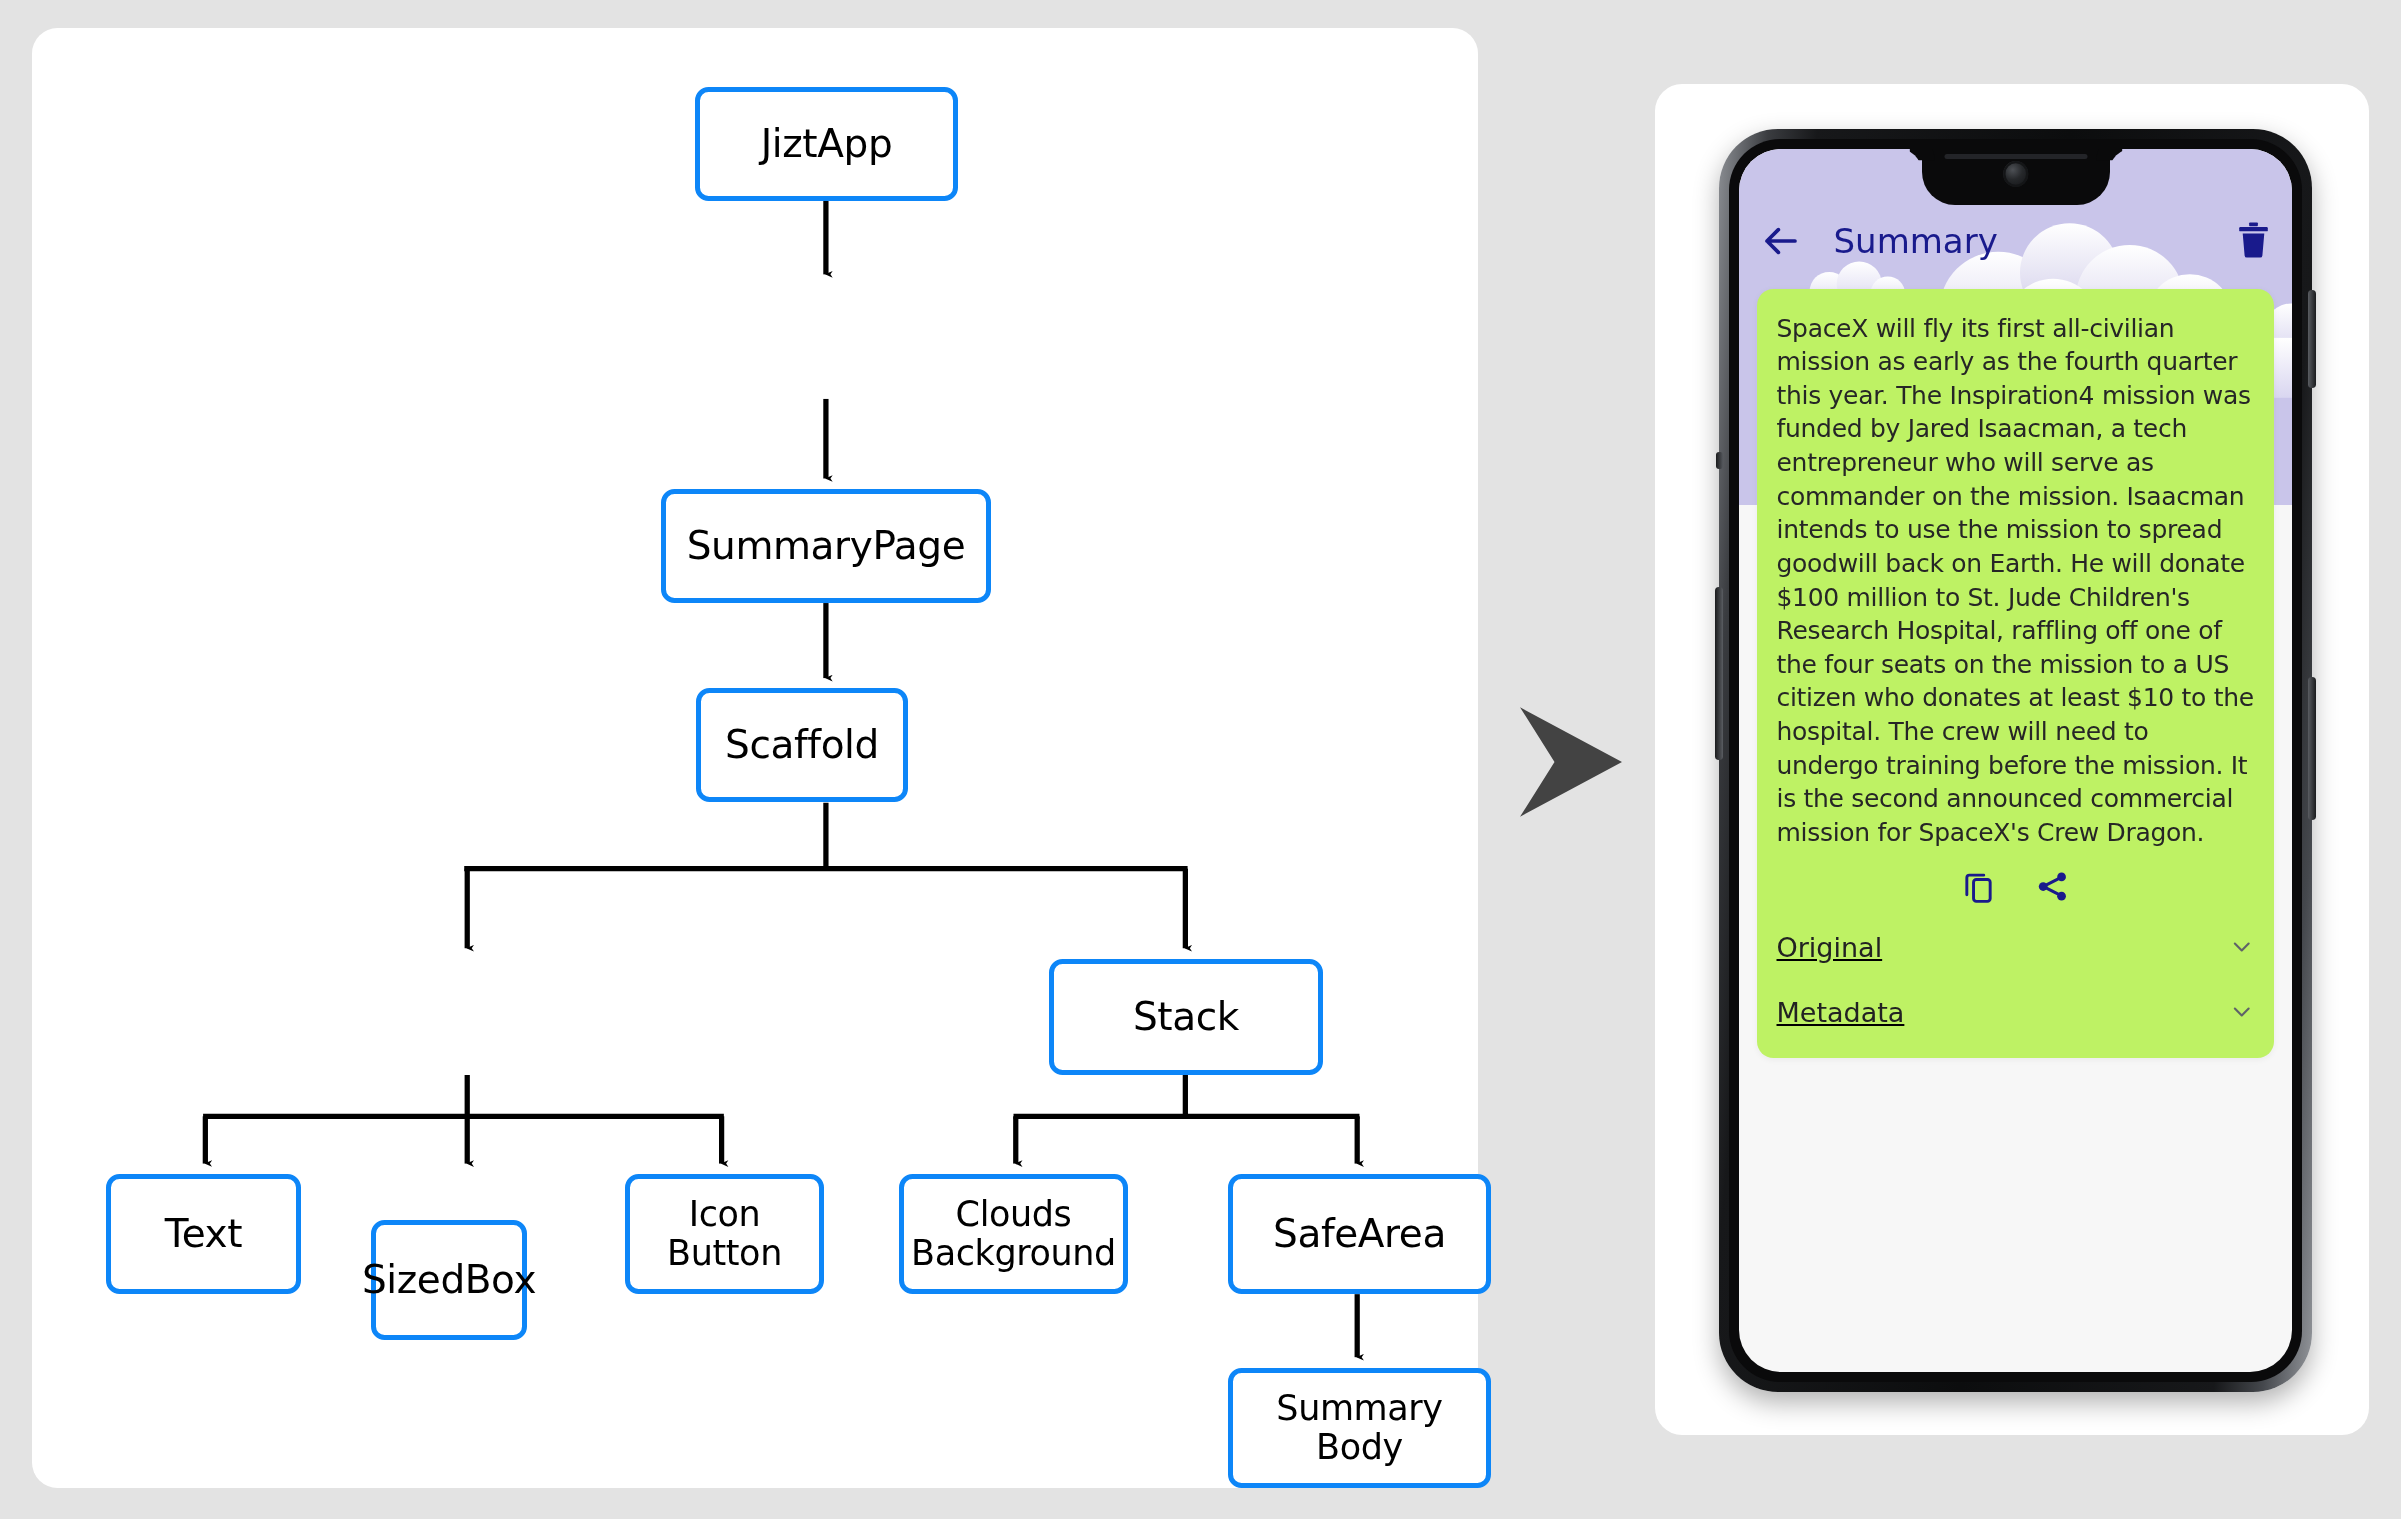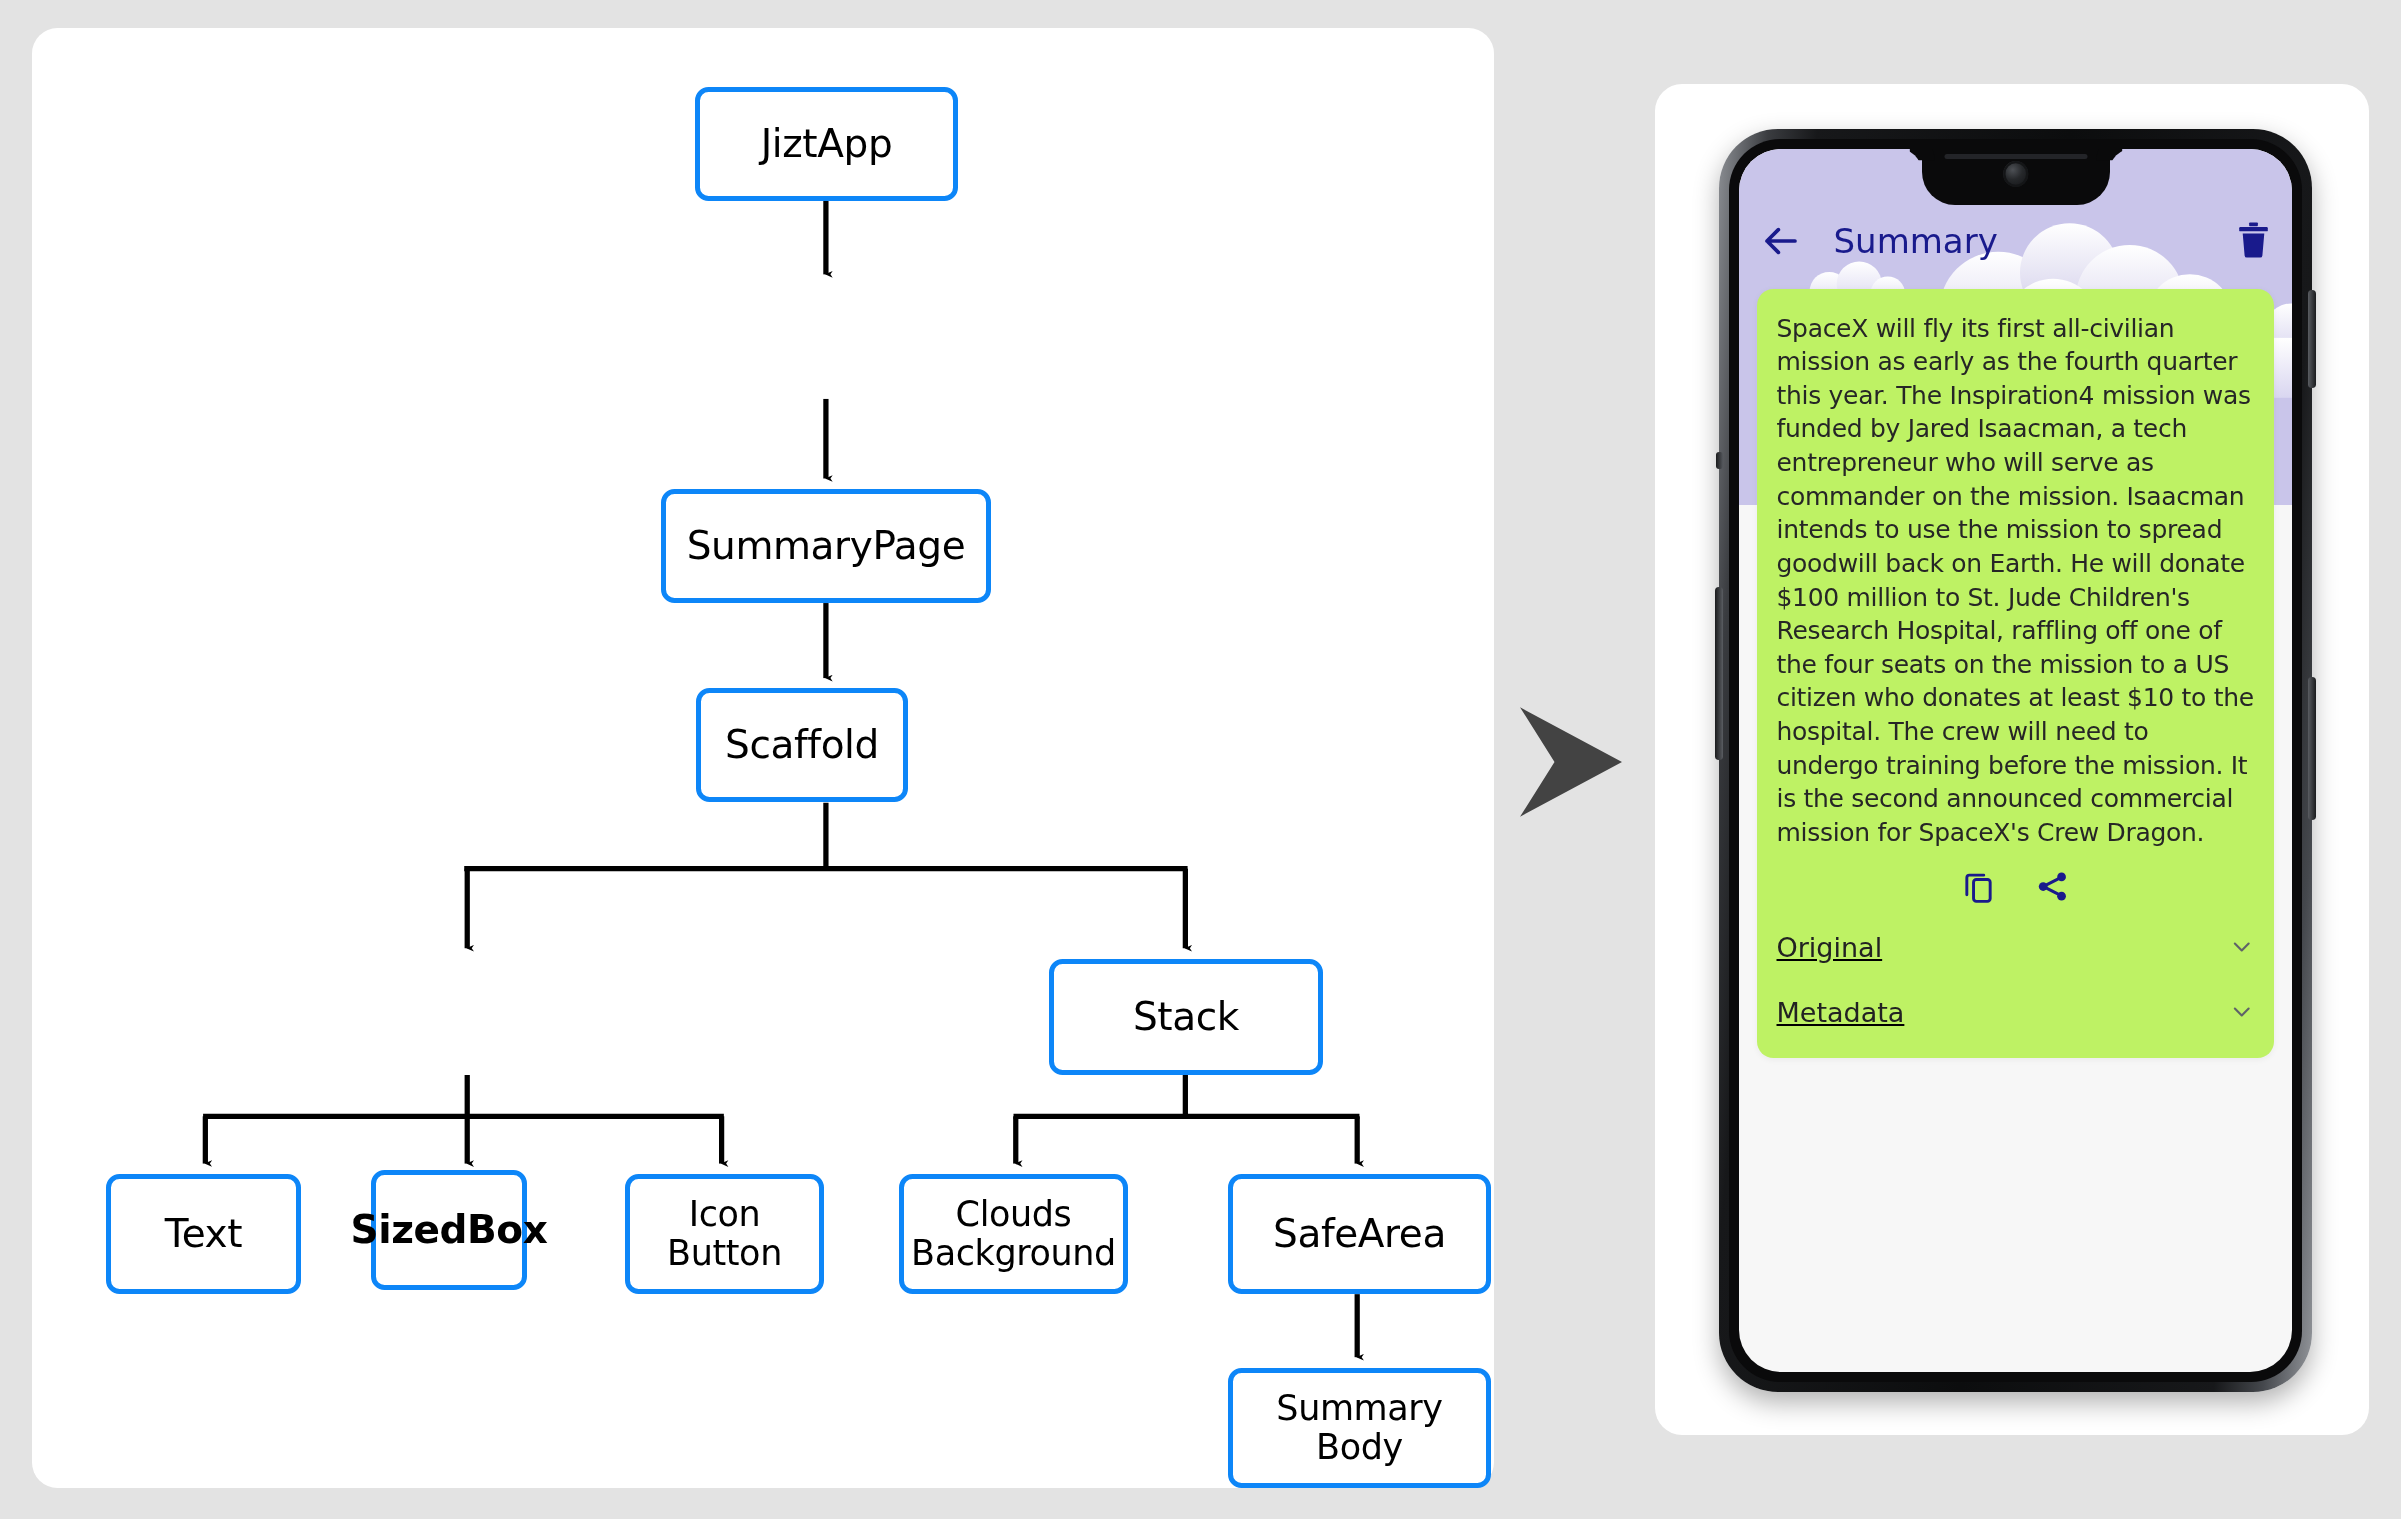--- a/index.html
+++ b/index.html
@@ -15,21 +15,20 @@
     overflow: hidden;
   }
 
   
   #diagram-panel {
     position: absolute;
     left: 32px; top: 28px;
     width: 1446px; height: 1460px;
     background: #ffffff;
     border-radius: 25.5px;
-    padding-left: 16px;
   }
   #diagram-svg { position: absolute; left: 0; top: 0; }
 
   .node-box {
     position: absolute;
     box-sizing: border-box;
     border: 5.3px solid var(--node-blue);
     border-radius: 13.5px;
     background: #ffffff;
     display: flex;
@@ -254,21 +253,21 @@
       </div>
     <div class="node-box" style="left: 664px; top: 660px; width: 212px; height: 114px;">
         <span>Scaffold</span>
       </div>
     <div class="node-box" style="left: 1017px; top: 931px; width: 274px; height: 116px;">
         <span>Stack</span>
       </div>
     <div class="node-box" style="left: 74px; top: 1146px; width: 195px; height: 120px;">
         <span>Text</span>
       </div>
-    <div class="node-box" style="left: 339px; top: 1142px; width: 156px; height: 120px; font-weight: bold;">
+    <div class="node-box" style="left: 339px; top: 1192px; width: 156px; height: 120px;">
         <span>SizedBox</span>
       </div>
     <div class="node-box two-line" style="left: 593px; top: 1146px; width: 199px; height: 120px;">
         <span>Icon<br>Button</span>
       </div>
     <div class="node-box two-line" style="left: 867px; top: 1146px; width: 229px; height: 120px;">
         <span>Clouds<br>Background</span>
       </div>
     <div class="node-box" style="left: 1196px; top: 1146px; width: 263px; height: 120px; align-items: center;">
         <span>SafeArea</span>

